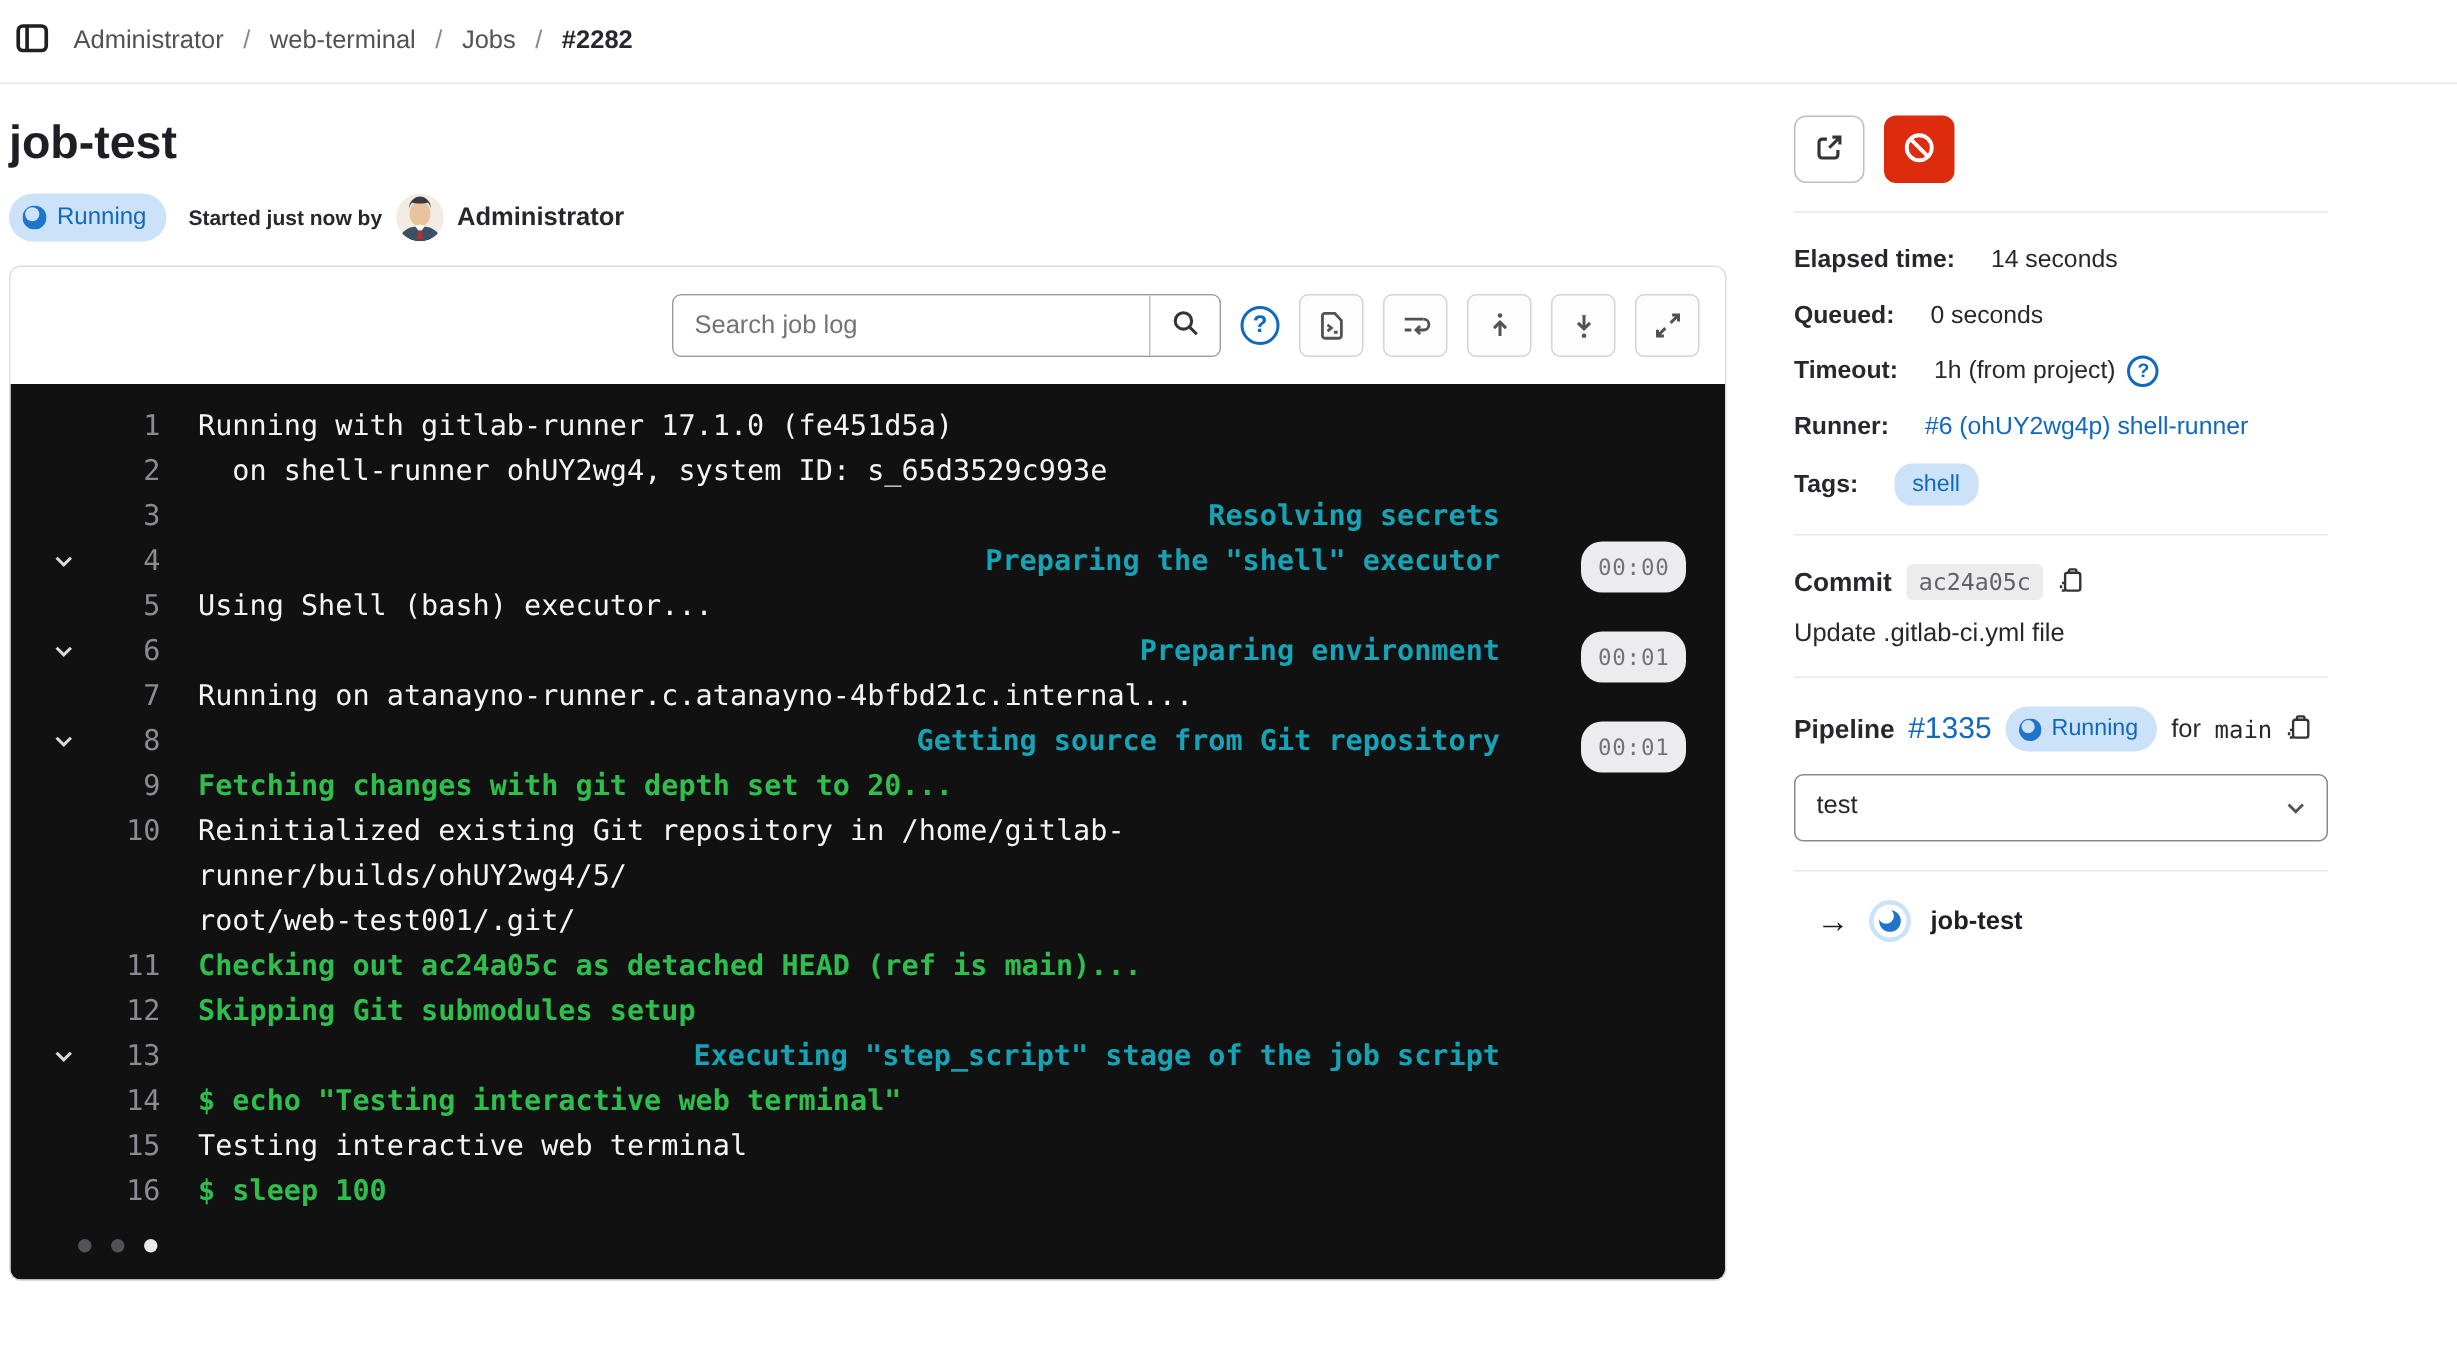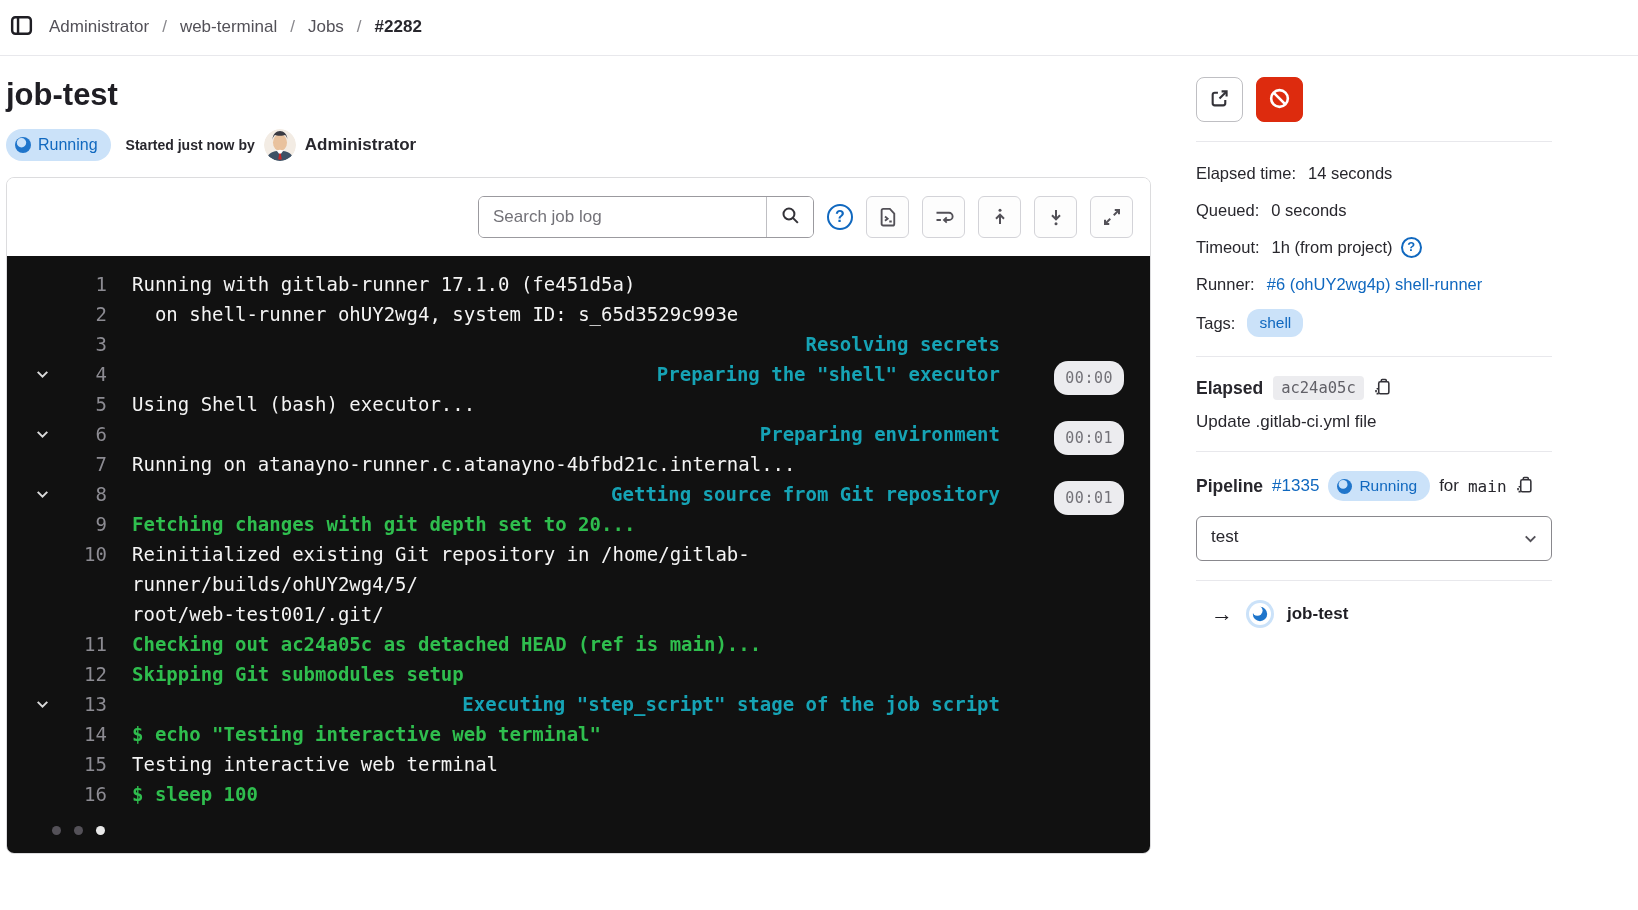--- a/index.html
+++ b/index.html
@@ -29,21 +29,21 @@
   .status-row{display:flex;align-items:center;margin-top:16px;gap:9px;}
   .badge-running{display:inline-flex;align-items:center;gap:7px;background:var(--badge-info-bg);
     color:var(--link-blue);font-size:16px;border-radius:16px;height:32px;padding:0 13px 0 9px;}
   .badge-running svg{display:block;}
   .started-text{font-size:14px;margin-left:6px;font-weight:bold;}
   .avatar{width:32px;height:32px;border-radius:50%;overflow:hidden;flex:0 0 32px;}
   .author-name{font-size:17px;font-weight:700;}
   
   .log-box{margin-top:16px;border:1px solid var(--border-gray);border-radius:8px;overflow:hidden;}
   .log-toolbar{display:flex;align-items:center;justify-content:flex-end;gap:13px;padding:18px 17px;background:#fff;}
-  .search-group{display:flex;align-items:stretch;width:336px;height:42px;border:1px solid #9b9a9f;border-radius:6px;overflow:hidden;}
+  .search-group{display:flex;align-items:stretch;width:366px;height:42px;border:1px solid #9b9a9f;border-radius:6px;overflow:hidden;}
   .search-group input{flex:1;border:none;outline:none;padding:0 14px;font-size:17px;font-family:"Liberation Sans",sans-serif;color:var(--text-dark);}
   .search-group input::placeholder{color:#737278;}
   .search-btn{width:47px;border:none;border-left:1px solid #bfbfc3;background:#fff;display:flex;align-items:center;justify-content:center;cursor:pointer;}
   .help-circle{width:26px;height:26px;border:2.5px solid var(--link-blue);border-radius:50%;color:var(--link-blue);
     font-weight:700;font-size:16px;display:flex;align-items:center;justify-content:center;cursor:pointer;background:#fff;}
   .tool-btn{width:43px;height:42px;border:1px solid #d3d3d8;border-radius:6px;background:#fdfdfd;
     display:flex;align-items:center;justify-content:center;cursor:pointer;}
   .tool-btn svg{display:block;}
   
   .terminal{background:var(--log-bg);min-height:593px;padding:13px 0 18px 0;
@@ -61,21 +61,21 @@
   .dots span{width:9px;height:9px;border-radius:50%;}
   .dot-a{background:#545158;}.dot-b{background:#545158;}.dot-c{background:#e9e9e9;}
   
   .side-col{padding-top:21px;font-size:16.5px;}
   .side-actions{display:flex;gap:13px;}
   .btn-square{width:47px;height:45px;border-radius:8px;display:flex;align-items:center;justify-content:center;cursor:pointer;}
   .btn-outline{border:1px solid #bfbfc3;background:#fff;}
   .btn-danger{border:1px solid var(--danger-red);background:var(--danger-red);}
   .side-divider{border:none;border-top:1px solid #e8e8ec;margin:19px 0;}
   .detail-row{display:flex;align-items:center;margin-bottom:13px;line-height:24px;}
-  .detail-label{font-weight:400;margin-right:12px;}
+  .detail-label{font-weight:700;margin-right:24px;}
   .link{color:var(--link-blue);text-decoration:none;cursor:pointer;}
   .tag-pill{background:var(--badge-info-bg);color:var(--link-blue);border-radius:12px;padding:2px 12px;font-size:15.5px;}
   .help-sm{width:21px;height:21px;border:2px solid var(--link-blue);border-radius:50%;color:var(--link-blue);
     font-weight:700;font-size:13px;display:inline-flex;align-items:center;justify-content:center;margin-left:8px;cursor:pointer;}
   .mono{font-family:"DejaVu Sans Mono","Liberation Mono",monospace;}
   .commit-row{display:flex;align-items:center;gap:10px;}
   .commit-label{font-weight:700;font-size:17.5px;}
   .sha-chip{background:var(--chip-bg);color:#626168;font-size:15.5px;padding:3px 8px;border-radius:4px;cursor:pointer;}
   .copy-btn{background:none;border:none;padding:0;cursor:pointer;display:flex;align-items:center;}
   .commit-msg{margin-top:12px;font-size:17px;}
@@ -379,39 +379,39 @@
       <a class="link">#6 (ohUY2wg4p) shell-runner</a>
     </div>
     <div class="detail-row">
       <span class="detail-label">Tags:</span>
       <span class="tag-pill">shell</span>
     </div>
 
     <hr class="side-divider">
 
     <div class="commit-row">
-      <span class="commit-label">Elapsed</span>
+      <span class="commit-label">Commit</span>
       <a class="sha-chip mono">ac24a05c</a>
       <button class="copy-btn">
         <span>
           <svg width="18" height="18" viewBox="0 0 16 16" fill="none" stroke="#333238" stroke-width="1.4">
             <rect x="4.2" y="3.4" width="9" height="10.6" rx="1.4"></rect>
             <path d="M6.5 3.4V2.2c0-.4.3-.8.8-.8h2.8c.5 0 .8.4.8.8v1.2"></path>
             <path d="M4.2 9.5H2.6c-.5 0-.8.4-.8.8v2.8c0 .5.3.8.8.8h1.6" stroke-dasharray="1.8 1.4"></path>
           </svg>
         </span>
       </button>
     </div>
     <div class="commit-msg">Update .gitlab-ci.yml file</div>
 
     <hr class="side-divider">
 
     <div class="pipeline-row">
       <span class="pipeline-label">Pipeline</span>
-      <a class="link" style="font-size:17px">#1335</a>
+      <a class="link" style="font-size:20px">#1335</a>
       <span class="badge-running sm">
         <span>
           <svg width="15" height="15" viewBox="0 0 16 16">
             <circle cx="8" cy="8" r="8" fill="#1f75cb"></circle>
             <circle cx="6.5" cy="5.8" r="4.7" fill="#cbe2f9"></circle>
           </svg>
         </span>
         <span>Running</span>
       </span>
       <span style="font-size:17px">for</span>

